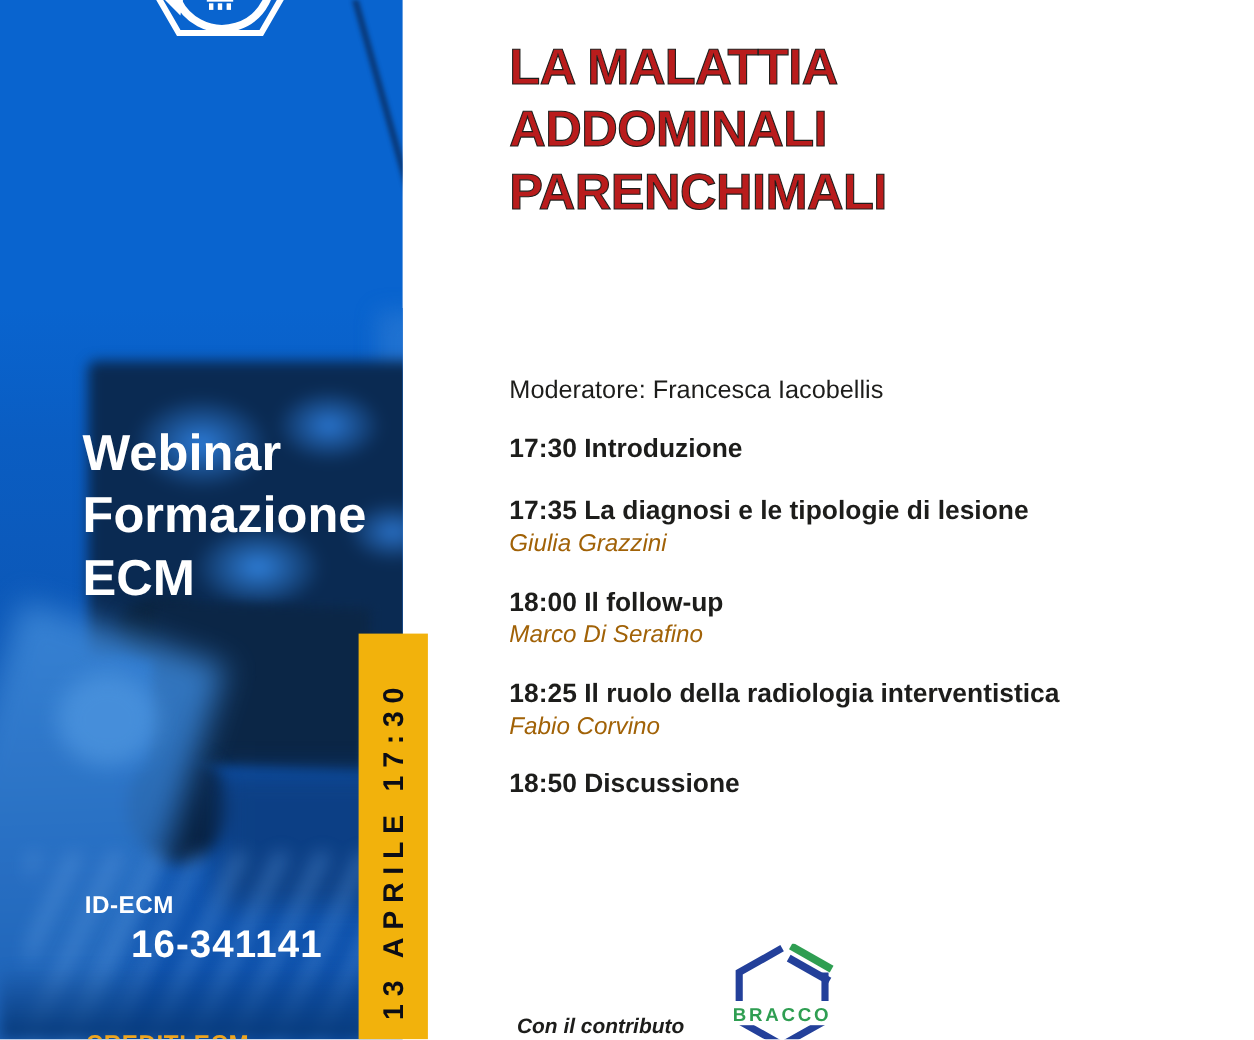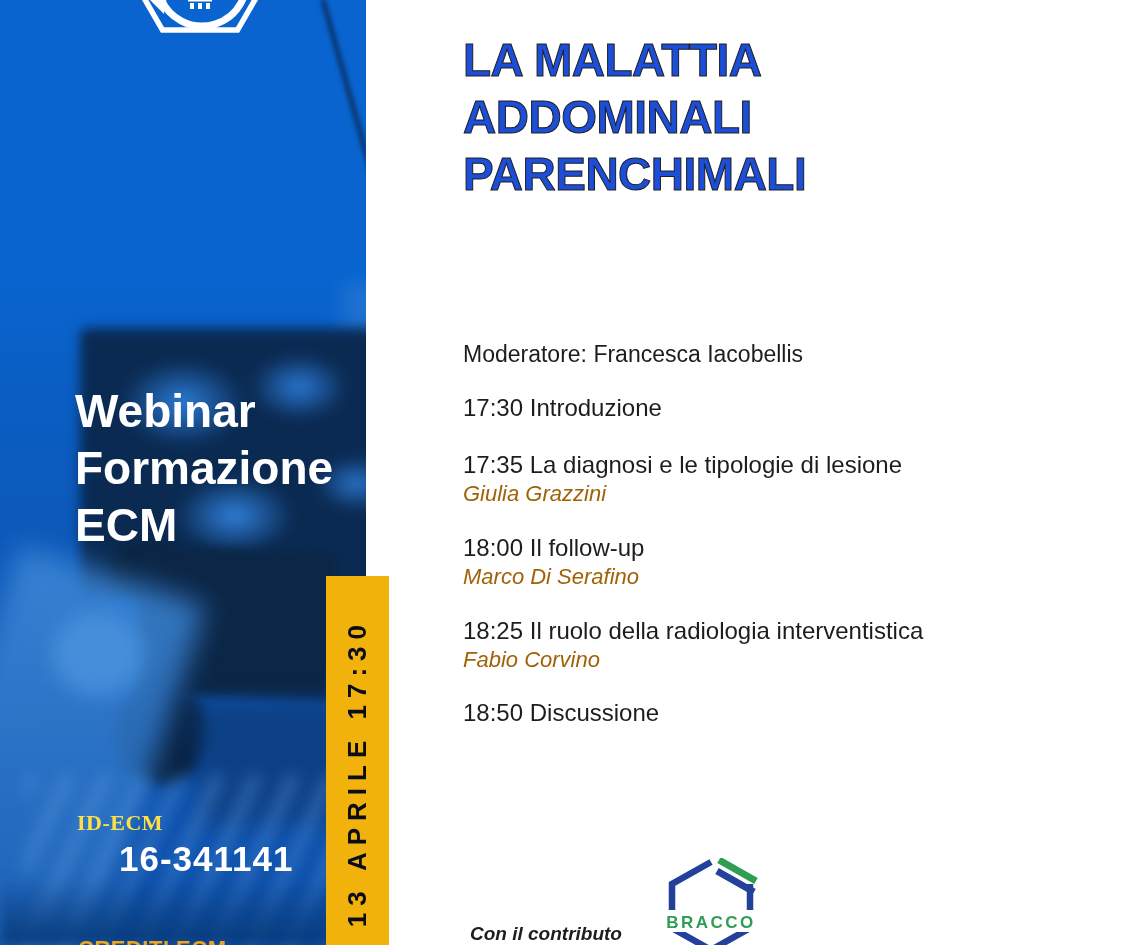--- a/index.html
+++ b/index.html
@@ -32,36 +32,36 @@
   .ph-bottom-fade{left:0;top:878px;width:389px;height:67px;background:linear-gradient(rgba(8,58,122,0),#083a7a);filter:blur(6px);}
   .ph-blob{left:52px;top:612px;width:92px;height:84px;background:#4c94de;border-radius:50%;filter:blur(10px);opacity:.8;}
   .ph-line-svg{position:absolute;left:0;top:0;width:389px;height:945px;filter:blur(2px);opacity:.8;}
 
   
   .brand-logo{position:absolute;left:120px;top:-150px;width:160px;height:190px;}
 
   .panel-heading{position:absolute;left:75px;top:383px;color:#ffffff;font-weight:700;
       font-size:46px;line-height:57px;letter-spacing:0;}
   .id-block{position:absolute;left:77px;top:810px;}
-  .id-label{color:#fde047;font-weight:700;font-size:22px;letter-spacing:.5px;font-family:Liberation Serif, serif;}
+  .id-label{color:#ffffff;font-weight:700;font-size:22px;letter-spacing:.5px;}
   .id-value{color:#ffffff;font-weight:700;font-size:35px;letter-spacing:1px;margin-top:3px;margin-left:42px;}
   .crediti-label{position:absolute;left:78px;top:936px;color:#efa51e;font-weight:700;font-size:22px;letter-spacing:.5px;}
 
   
   .date-strip{position:absolute;left:326px;top:576px;width:63px;height:369px;background:#f2b20c;
       display:flex;flex-direction:column;align-items:center;justify-content:flex-end;padding-bottom:18px;box-sizing:border-box;}
   .date-strip-text{writing-mode:vertical-rl;transform:rotate(180deg);white-space:nowrap;
       color:#0b0d16;font-weight:700;font-size:26px;letter-spacing:7px;}
 
   
   .main-title{position:absolute;left:463px;top:32px;font-weight:700;font-size:46px;line-height:57px;
-      letter-spacing:-0.5px;color:#1d4ed8;-webkit-text-stroke:1px #1d1d1b;}
+      letter-spacing:-0.5px;color:#b91c1c;-webkit-text-stroke:1px #1d1d1b;}
   .moderator-line{position:absolute;left:463px;top:341px;font-size:23px;color:#1d1d1b;}
   .prog{position:absolute;left:463px;}
-  .prog-title{font-weight:400;font-size:24px;line-height:28px;color:#1d1d1b;}
+  .prog-title{font-weight:700;font-size:24px;line-height:28px;color:#1d1d1b;}
   .prog-speaker{font-style:italic;font-size:22px;line-height:26px;color:#a16207;margin-top:2px;}
   .contrib-label{position:absolute;left:470px;top:923px;font-weight:700;font-style:italic;font-size:19px;color:#1d1d1b;}
   .bracco-logo{position:absolute;left:650px;top:858px;width:124px;height:112px;}
 </style>
 </head>
 <body>
 
 <div class="page">
 
   <div class="left-panel">

